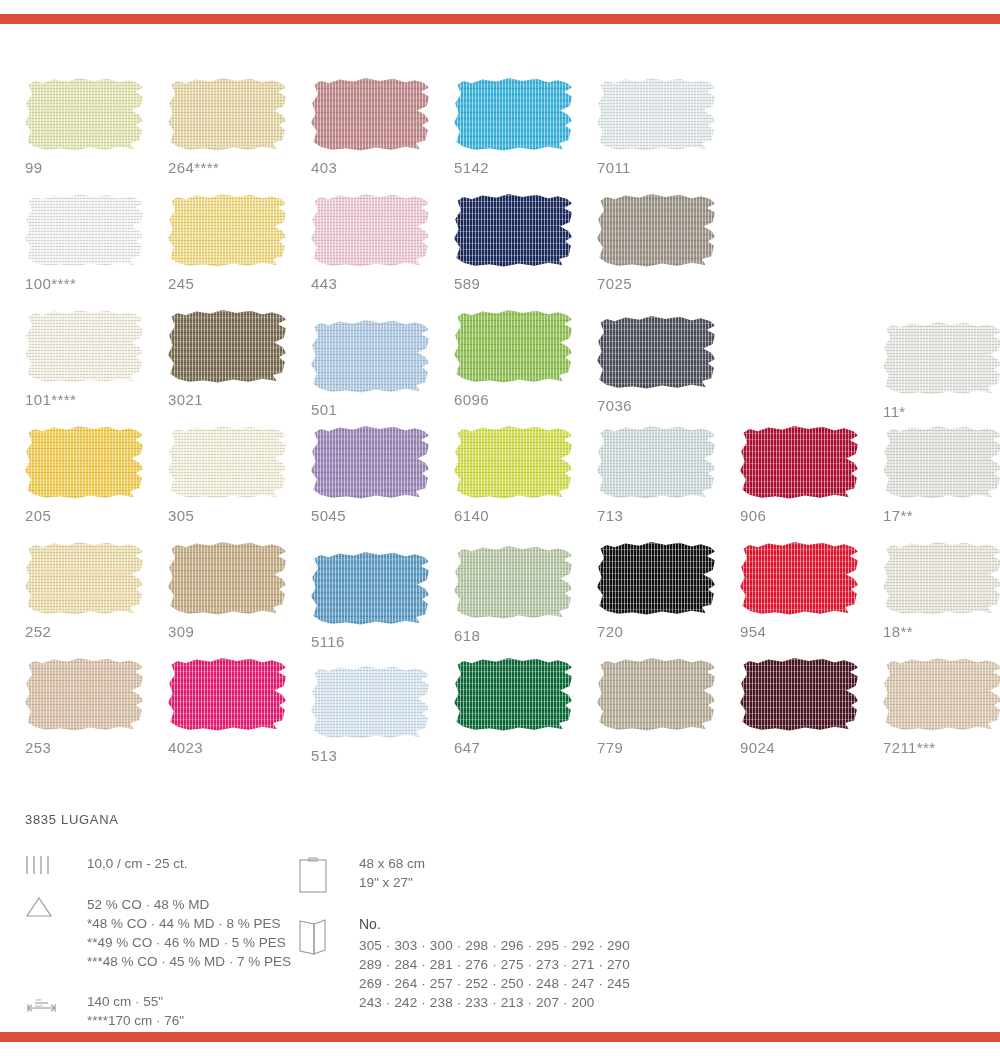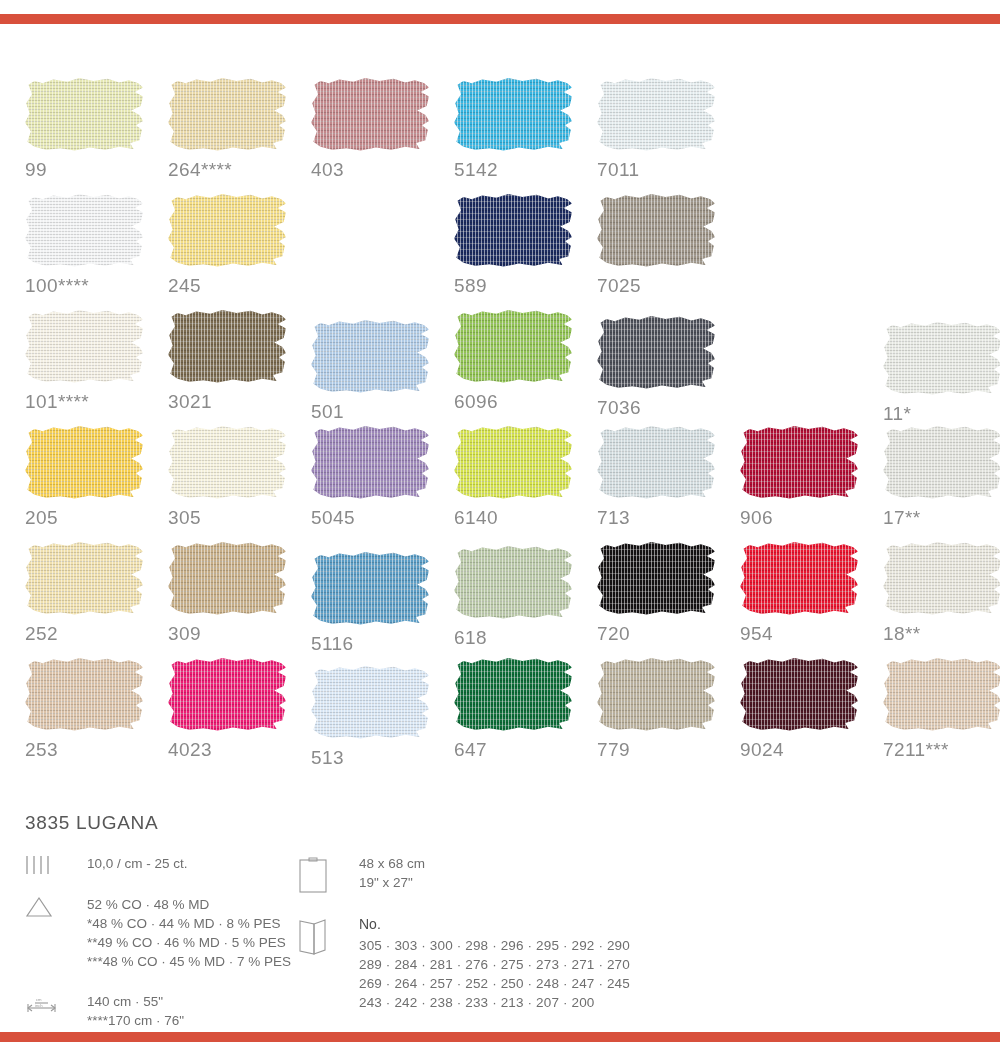--- a/index.html
+++ b/index.html
@@ -43,32 +43,32 @@
   .swatch::after {
     content:"";
     position:absolute; inset:0;
     background-image:
       repeating-linear-gradient(90deg, rgba(255,255,255,.50) 0 1.3px, rgba(255,255,255,0) 1.3px 3.0px),
       repeating-linear-gradient(0deg, rgba(0,0,0,.14) 0 1.3px, rgba(0,0,0,0) 1.3px 3.0px),
       repeating-linear-gradient(0deg, rgba(255,255,255,.34) 0 1.0px, rgba(255,255,255,0) 1.0px 6.0px);
   }
   .label {
     margin-top:7px;
-    font-size:19px;
+    font-size:15px;
     color:#8a8a8a;
     letter-spacing:.4px;
     font-weight:300;
     white-space:nowrap;
   }
 
   
   .spec { position:absolute; left:0; top:812px; width:1000px; }
   .spec-title {
     position:absolute; left:25px; top:0;
-    font-size:19px; color:#575757; letter-spacing:.7px; font-weight:400;
+    font-size:13px; color:#575757; letter-spacing:.7px; font-weight:400;
   }
   .spec-col-left  { position:absolute; left:25px; top:42px; width:300px; }
   .spec-col-right { position:absolute; left:297px; top:42px; width:400px; }
 
   .spec-row { display:flex; align-items:flex-start; margin-bottom:20px; }
   .spec-icon { width:48px; flex:0 0 48px; padding-top:1px; }
   .spec-text { font-size:13.5px; color:#6f6f6f; line-height:1.42; font-weight:300;margin-left:14px; }
   .spec-text .no-head { color:#4d4d4d; font-weight:400; font-size:14px; display:block; margin-bottom:1px; }
   .spec-text .nums { letter-spacing:.15px; }
 
@@ -115,20 +115,26 @@
       <div class="swatch-wrap">
         <div class="swatch" style="background: rgb(242, 243, 244);"></div>
       </div>
       <div class="label">100****</div>
     </div>
     <div class="cell" style="left: 168px; top: 116px;">
       <div class="swatch-wrap">
         <div class="swatch" style="background: rgb(244, 221, 132);"></div>
       </div>
       <div class="label">245</div>
+    </div>
+    <div class="cell" style="left: 311px; top: 116px;">
+      <div class="swatch-wrap">
+        <div class="swatch" style="background: rgb(242, 204, 216);"></div>
+      </div>
+      <div class="label">443</div>
     </div>
     <div class="cell" style="left: 454px; top: 116px;">
       <div class="swatch-wrap">
         <div class="swatch" style="background: rgb(27, 42, 94);"></div>
       </div>
       <div class="label">589</div>
     </div>
     <div class="cell" style="left: 597px; top: 116px;">
       <div class="swatch-wrap">
         <div class="swatch" style="background: rgb(155, 146, 133);"></div>

